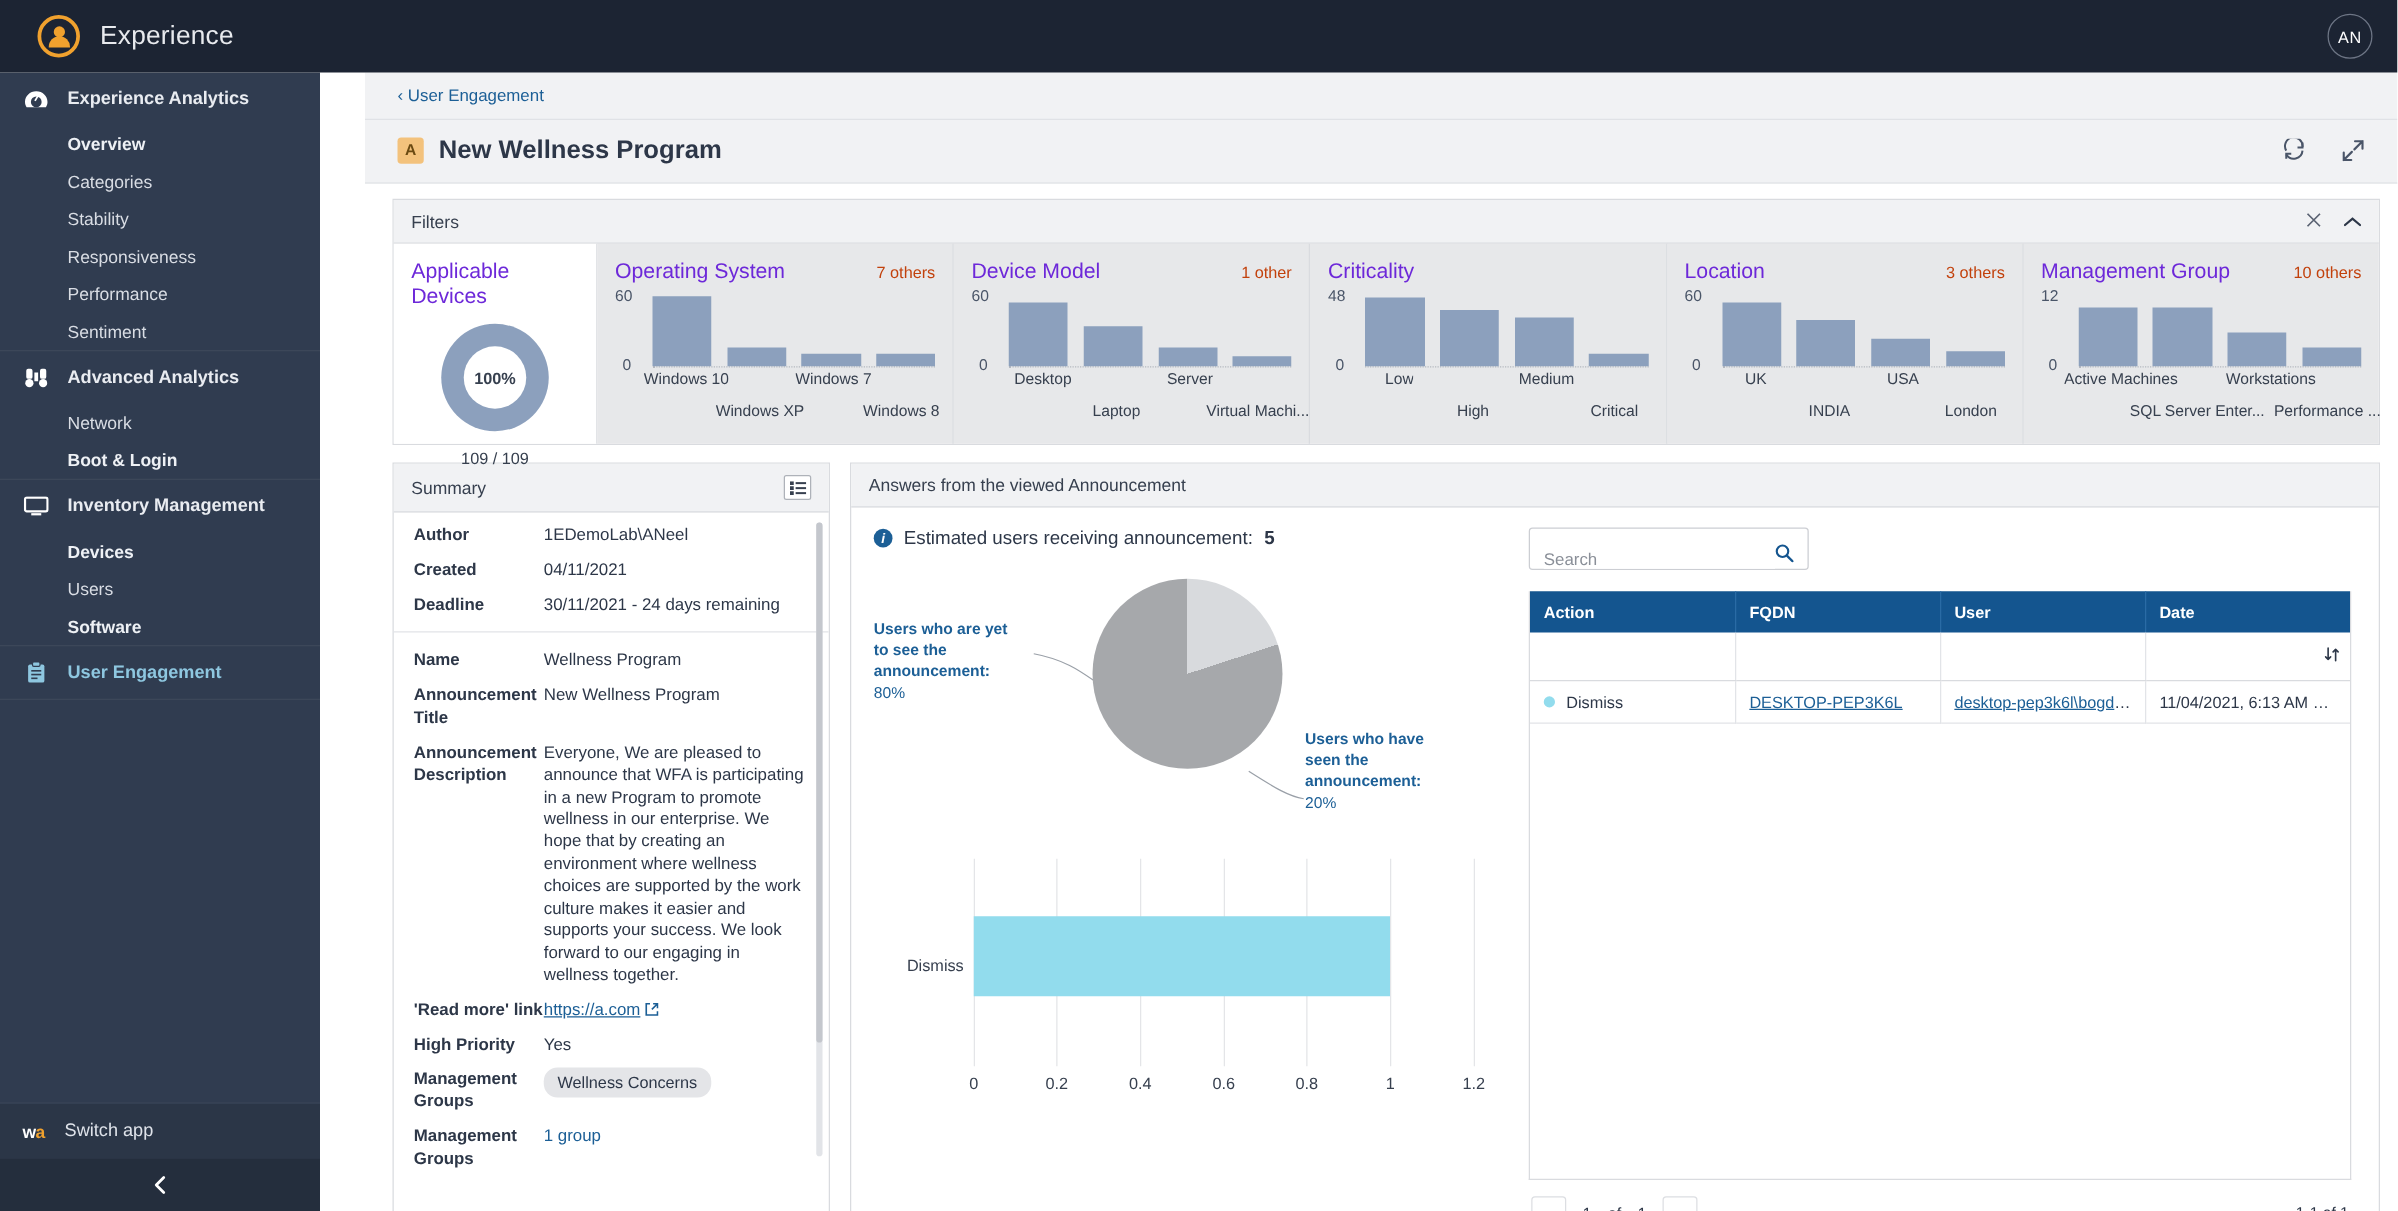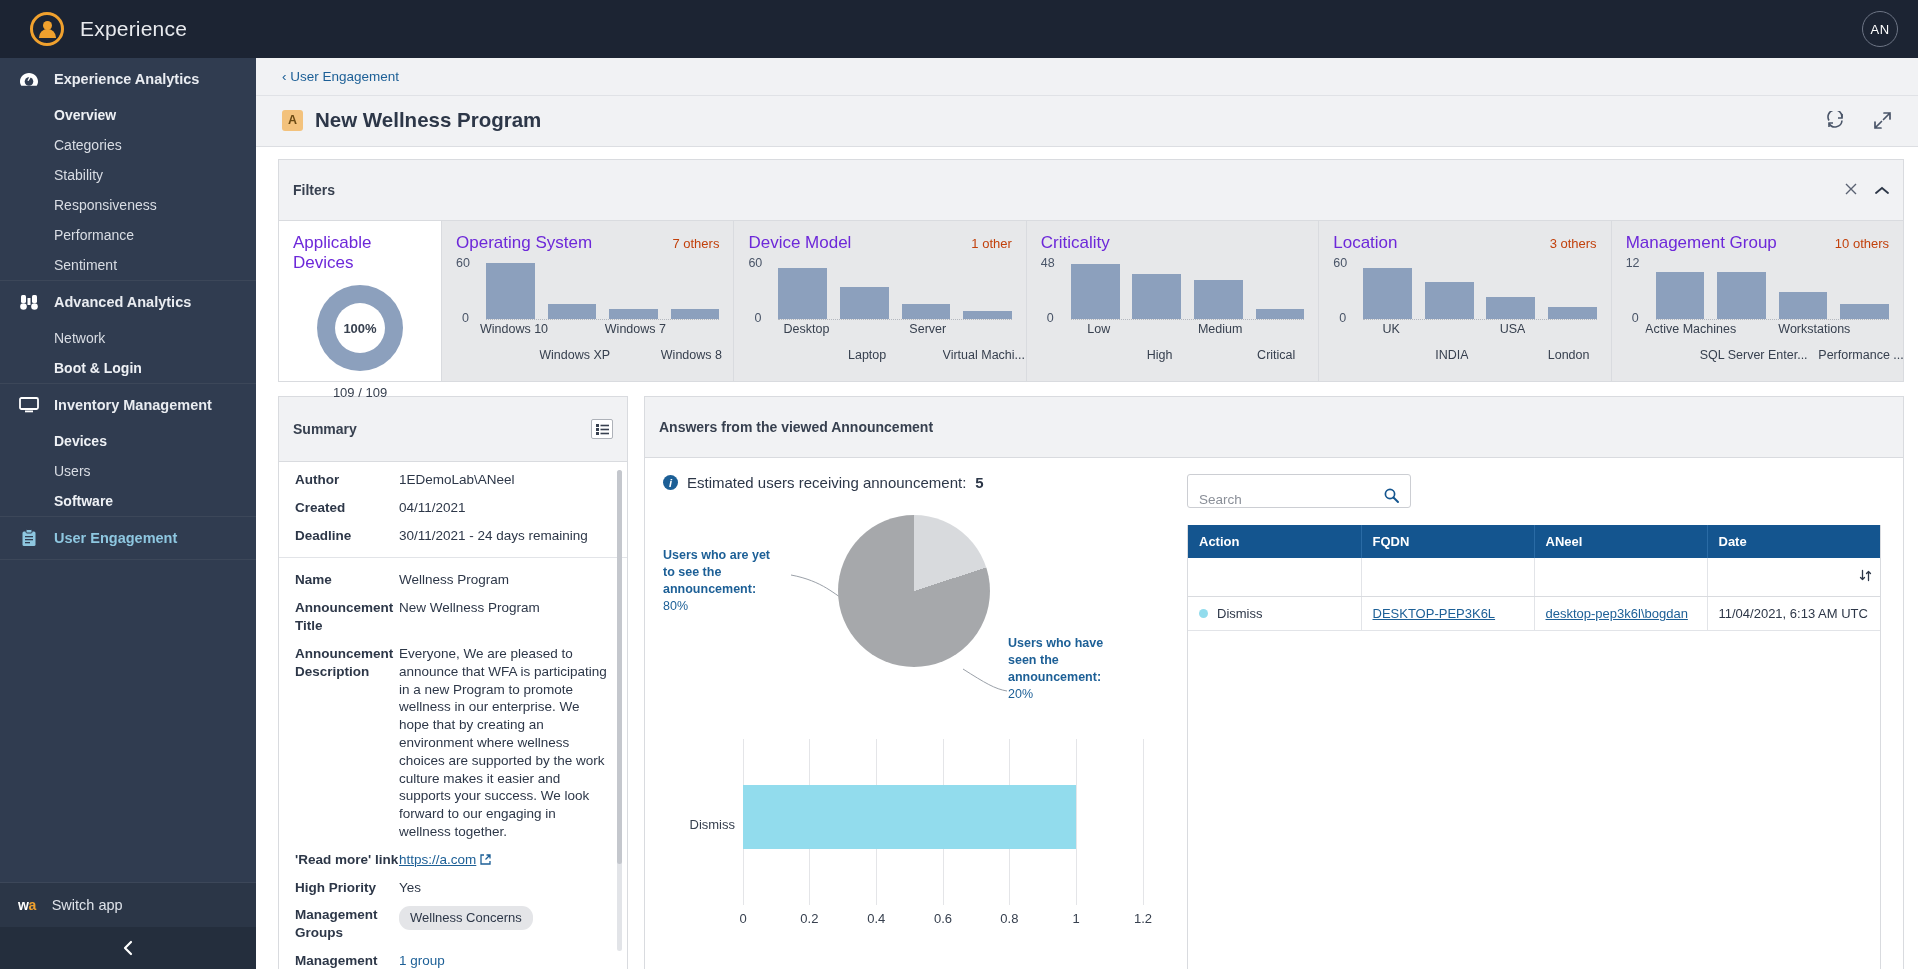--- a/index.html
+++ b/index.html
@@ -37,21 +37,21 @@
   }
   .avatar {
     position: absolute; right: 20px; top: 11px;
     width: 36px; height: 36px; border-radius: 50%;
     border: 1px solid #6d7585; color: #fff; font-size: 13px;
     display: flex; align-items: center; justify-content: center;
     letter-spacing: .5px;
   }
 
   
-  .shell { flex: 1; display: flex; min-height: 0; }
+  .shell { flex: 1; display: flex; min-height: 0; gap: 36px; }
 
   
   .sidebar {
     width: 256px; flex: 0 0 256px; background: #303c50;
     display: flex; flex-direction: column;
   }
   .nav-scroll { flex: 1; overflow: hidden; }
   .nav-group { border-bottom: 1px solid #3c4759; }
   .nav-head {
     display: flex; align-items: center; gap: 14px;
@@ -99,21 +99,21 @@
   .page-title { font-size: 20.5px; font-weight: bold; color: #2d3748; }
   .head-actions { margin-left: auto; display: flex; gap: 28px; align-items: center; }
   .head-actions .hbtn { cursor: pointer; color: #4a5568; display: flex; }
 
   .content { flex: 1; overflow: hidden; padding: 12px 14px 0 22px; background: #fff; }
 
   
   .panel { border: 1px solid #d9dbdf; background: #fff; }
   .panel-head {
     background: #f1f2f4; border-bottom: 1px solid #d9dbdf;
-    padding: 22px 14px; font-size: 14px; font-weight: bold; color: #37404f;
+    padding: 9px 14px; font-size: 14px; font-weight: normal; color: #37404f;
     display: flex; align-items: center;
   }
   .panel-head .right { margin-left: auto; display: flex; gap: 18px; align-items: center; }
 
   
   .filters-body { display: flex; height: 160px; }
   .fcol {
     flex: 1; border-right: 1px solid #d9dbdf; background: #e7e8ea;
     padding: 12px 14px 0 14px; position: relative; min-width: 0;
   }
@@ -681,21 +681,21 @@
                   <colgroup>
                       <col style="width:25%">
                       <col style="width:25%">
                       <col style="width:25%">
                       <col style="width:25%">
                     </colgroup>
                   <thead>
                     <tr>
                       <th>Action</th>
                       <th>FQDN</th>
-                      <th>ANeel</th>
+                      <th>User</th>
                       <th>Date</th>
                     </tr>
                   </thead>
                   <tbody>
                     <tr class="filter-row">
                       <td></td>
                       <td></td>
                       <td></td>
                       <td>
                         <span class="sort-ic">

